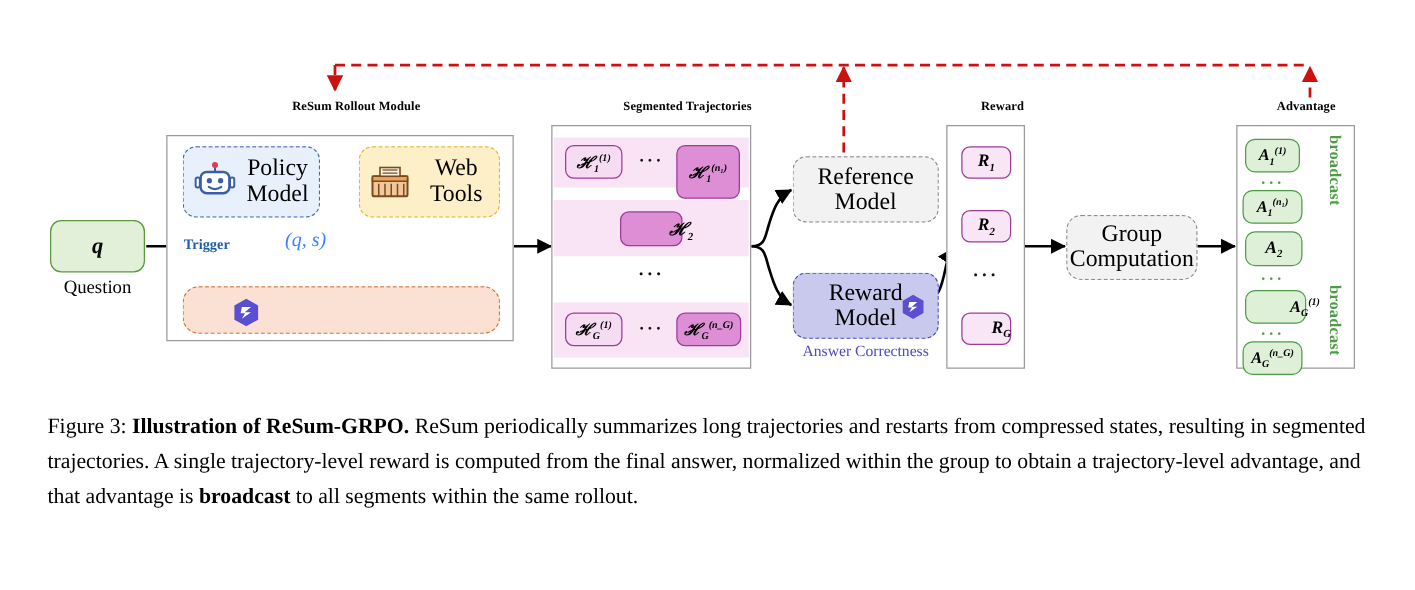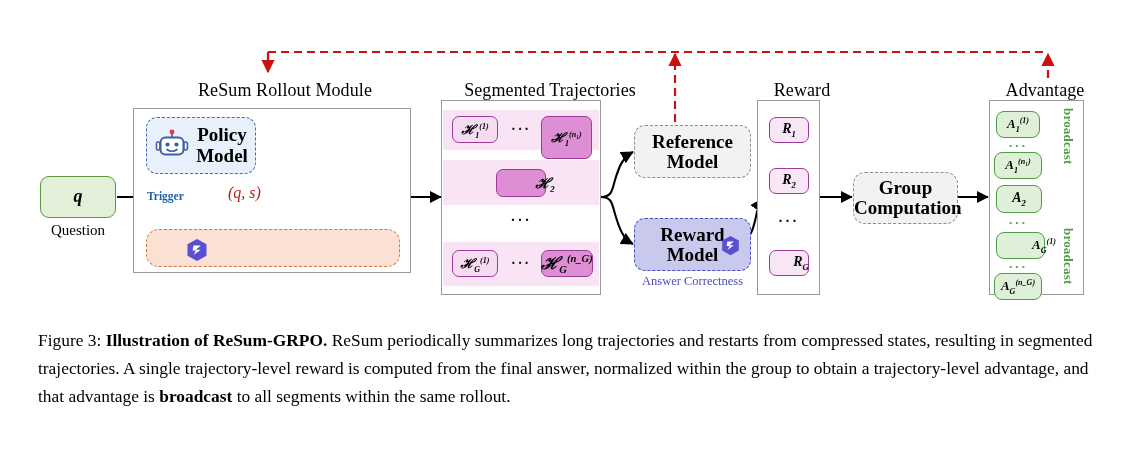--- a/index.html
+++ b/index.html
@@ -3,31 +3,31 @@
 <meta charset="utf-8">
 <style>
   html,body{margin:0;padding:0;background:#ffffff;}
   body{width:1132px;height:472px;font-family:"Liberation Serif",serif;color:#000;}
   #page{position:relative;width:1132px;height:472px;overflow:hidden;background:#fff;}
 
   .abs{position:absolute;}
 
   
   .sec-title{
-    position:absolute;font-family:"Liberation Serif",serif;font-weight:normal;
-    font-size:18px;letter-spacing:.1px;text-align:center;white-space:nowrap;
+    position:absolute;font-family:"Liberation Serif",serif;font-weight:bold;
+    font-size:10px;letter-spacing:.1px;text-align:center;white-space:nowrap;
   }
 
   
   .panel{position:absolute;border:1.3px solid #9a9a9a;background:#fff;box-sizing:border-box;}
 
   
   .node{
     position:absolute;box-sizing:border-box;display:flex;align-items:center;
-    justify-content:center;text-align:center;line-height:1.08;font-weight:bold;
+    justify-content:center;text-align:center;line-height:1.08;
   }
 
   
   .q-box{
     border:1.6px solid #5a9a3c;background:#e2f0d9;border-radius:9px;
     font-style:italic;font-weight:bold;font-size:18px;
   }
   .q-label{position:absolute;font-size:15px;text-align:center;width:120px;}
 
   
@@ -173,23 +173,41 @@
         <circle cx="21.5" cy="15.5" r="2.1" fill="#3b5ea8"></circle>
         <path d="M12,20.5 Q17,24 22,20.5" stroke="#3b5ea8" stroke-width="1.7" fill="none" stroke-linecap="round"></path>
         <rect x="1.5" y="13" width="3.4" height="8" rx="1.6" fill="#fff" stroke="#3b5ea8" stroke-width="1.6"></rect>
         <rect x="29" y="13" width="3.4" height="8" rx="1.6" fill="#fff" stroke="#3b5ea8" stroke-width="1.6"></rect>
       </svg>
     </span>
     <span class="abs bigtxt" style="left:44px;top:7px;width:62px;text-align:center;">Policy</span>
     <span class="abs bigtxt" style="left:44px;top:28px;width:62px;text-align:center;">Model</span>
   </div>
 
+  <div class="node dashed-yellow" style="left:287px;top:117px;width:113px;height:57px;">
+    <span class="abs" style="left:8px;top:14px;width:32px;height:28px;">
+      <svg viewBox="0 0 32 28" width="32" height="28">
+        <rect x="2" y="9" width="28" height="16" rx="1.5" fill="#f0c89a" stroke="#7a4a1e" stroke-width="1.6"></rect>
+        <rect x="2" y="9" width="28" height="4" fill="#e8a45c" stroke="#7a4a1e" stroke-width="1.2"></rect>
+        <rect x="8" y="2" width="16" height="7" fill="#fdf4e6" stroke="#7a4a1e" stroke-width="1.3"></rect>
+        <line x1="10" y1="4" x2="22" y2="4" stroke="#7a4a1e" stroke-width="1"></line>
+        <line x1="10" y1="6.5" x2="22" y2="6.5" stroke="#7a4a1e" stroke-width="1"></line>
+        <line x1="7" y1="15" x2="7" y2="25" stroke="#7a4a1e" stroke-width="1.2"></line>
+        <line x1="12" y1="15" x2="12" y2="25" stroke="#7a4a1e" stroke-width="1.2"></line>
+        <line x1="17" y1="15" x2="17" y2="25" stroke="#7a4a1e" stroke-width="1.2"></line>
+        <line x1="22" y1="15" x2="22" y2="25" stroke="#7a4a1e" stroke-width="1.2"></line>
+        <line x1="27" y1="15" x2="27" y2="25" stroke="#7a4a1e" stroke-width="1.2"></line>
+      </svg>
+    </span>
+    <span class="abs bigtxt" style="left:46px;top:7px;width:62px;text-align:center;">Web</span>
+    <span class="abs bigtxt" style="left:46px;top:28px;width:62px;text-align:center;">Tools</span>
+  </div>
 
   <div class="caplabel" style="left:147px;top:190px;color:#1f5fa8;">Trigger</div>
-  <div class="abs" style="left:228px;top:184px;color:#b91c1c;font-size:16px;font-style:italic;">(q, s)</div>
+  <div class="abs" style="left:228px;top:184px;color:#3b82f6;font-size:16px;font-style:italic;">(q, s)</div>
 
   <div class="node dashed-orange" style="left:146px;top:229px;width:254px;height:38px;">
     <span class="abs" style="left:38px;top:8px;width:24px;height:24px;">
       <svg viewBox="0 0 24 24" width="24" height="24">
         <path d="M12,1 L21.5,6.3 L21.5,17.7 L12,23 L2.5,17.7 L2.5,6.3 z" fill="#5b4fd1"></path>
         <path d="M8.5,7.5 L15.8,7.5 L10.8,11.8 L15.8,11.8 L8.5,17 L11,12.6 L7.5,12.6 z" fill="#ffffff"></path>
       </svg>
     </span>
   </div>
 
@@ -209,21 +227,21 @@
     <span>ℋ<sub>2</sub></span>
   </div>
 
   <div class="dots dots-pink" style="left:443px;top:212px;width:156px;font-size:15px;">···</div>
 
   <div class="hrow" style="left:443px;top:242px;width:156px;height:44px;"></div>
   <div class="hbox light" style="left:452px;top:250px;width:46px;height:27px;font-size:13px;">
     <span>ℋ<sub>G</sub><sup>(1)</sup></span>
   </div>
   <div class="dots dots-pink" style="left:500px;top:256px;width:42px;font-size:14px;">···</div>
-  <div class="hbox dark" style="left:541px;top:250px;width:52px;height:27px;font-size:17px;">
+  <div class="hbox dark" style="left:541px;top:250px;width:52px;height:27px;font-size:13px;">
     <span>ℋ<sub>G</sub><sup>(n_G)</sup></span>
   </div>
 
   <div class="node dashed-grey" style="left:634px;top:125px;width:117px;height:53px;">
     <div style="width:100%;">
       <div class="bigtxt">Reference</div>
       <div class="bigtxt">Model</div>
     </div>
   </div>
 

